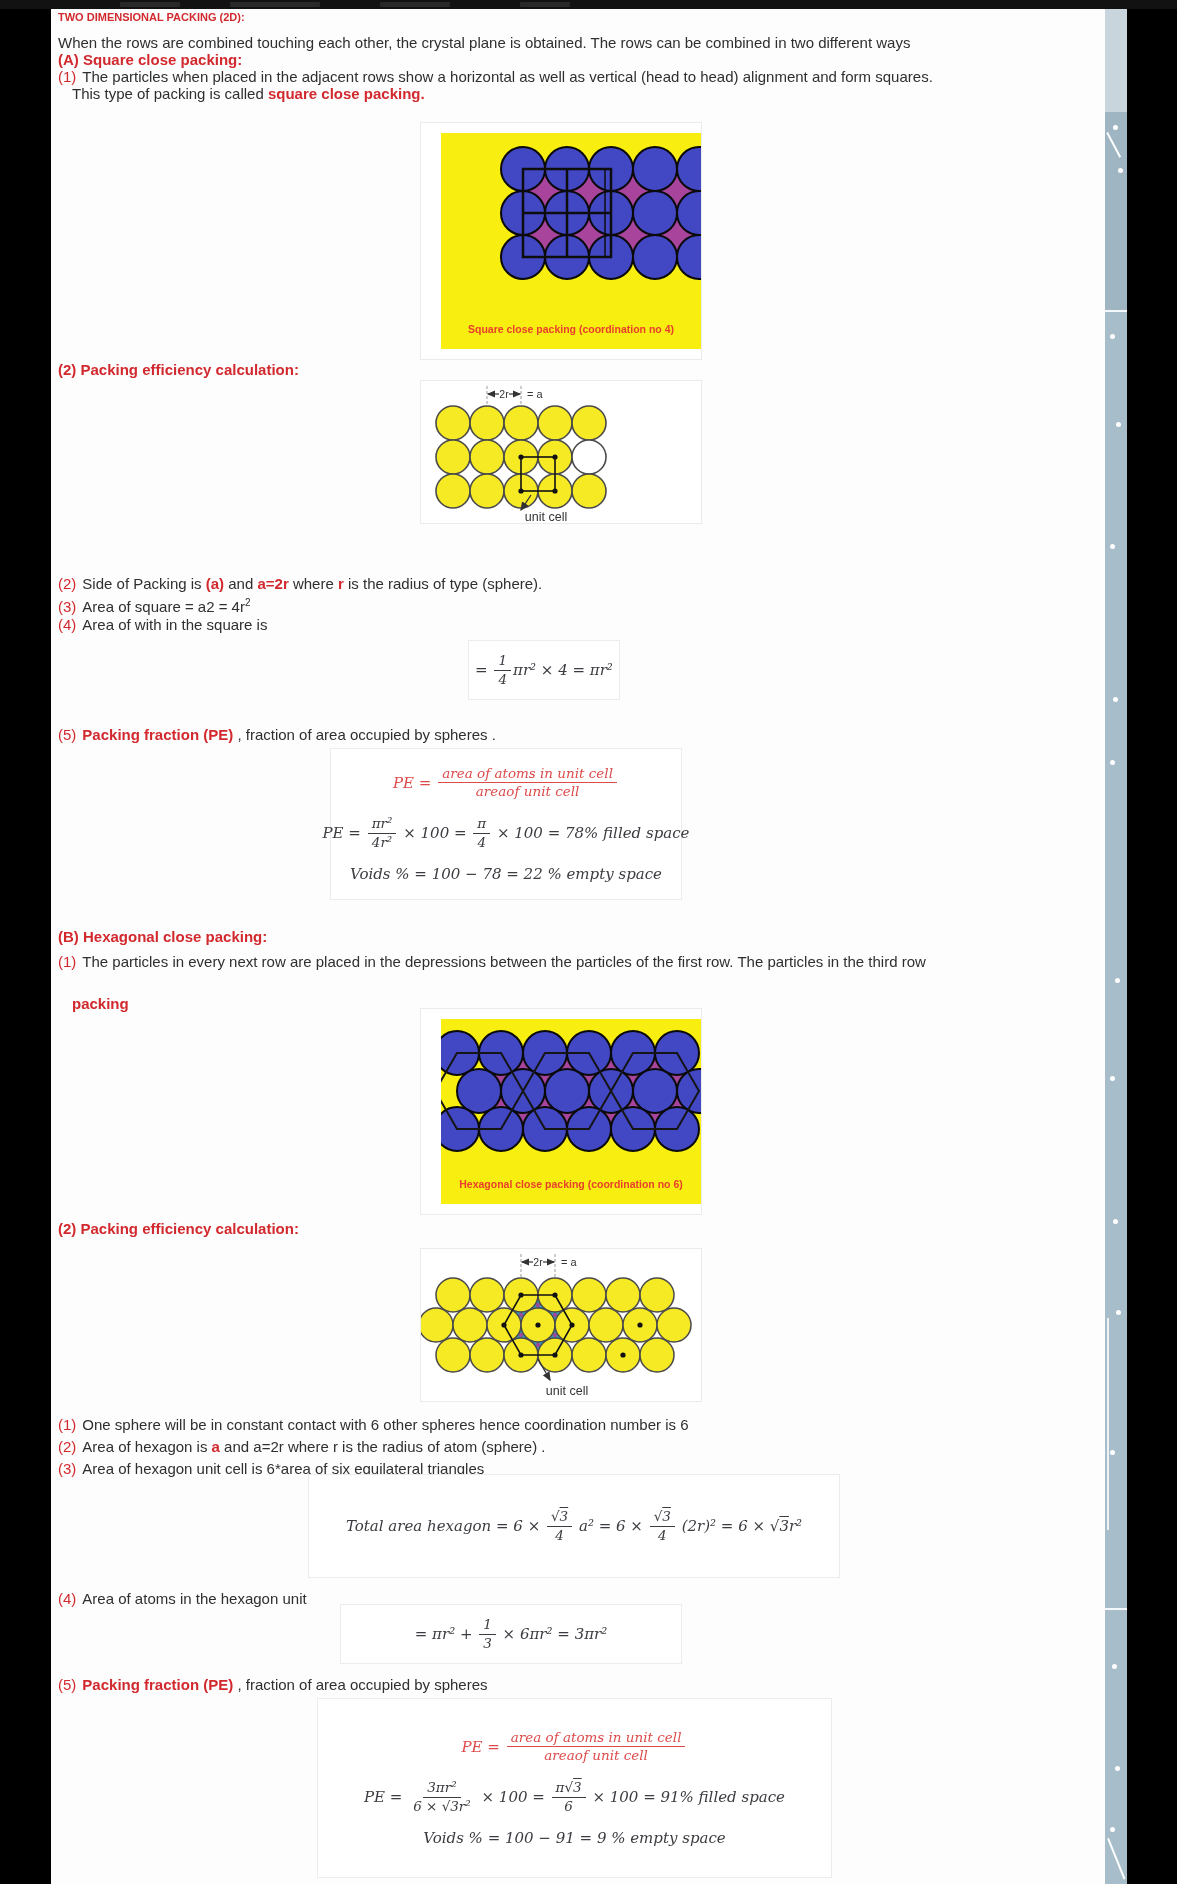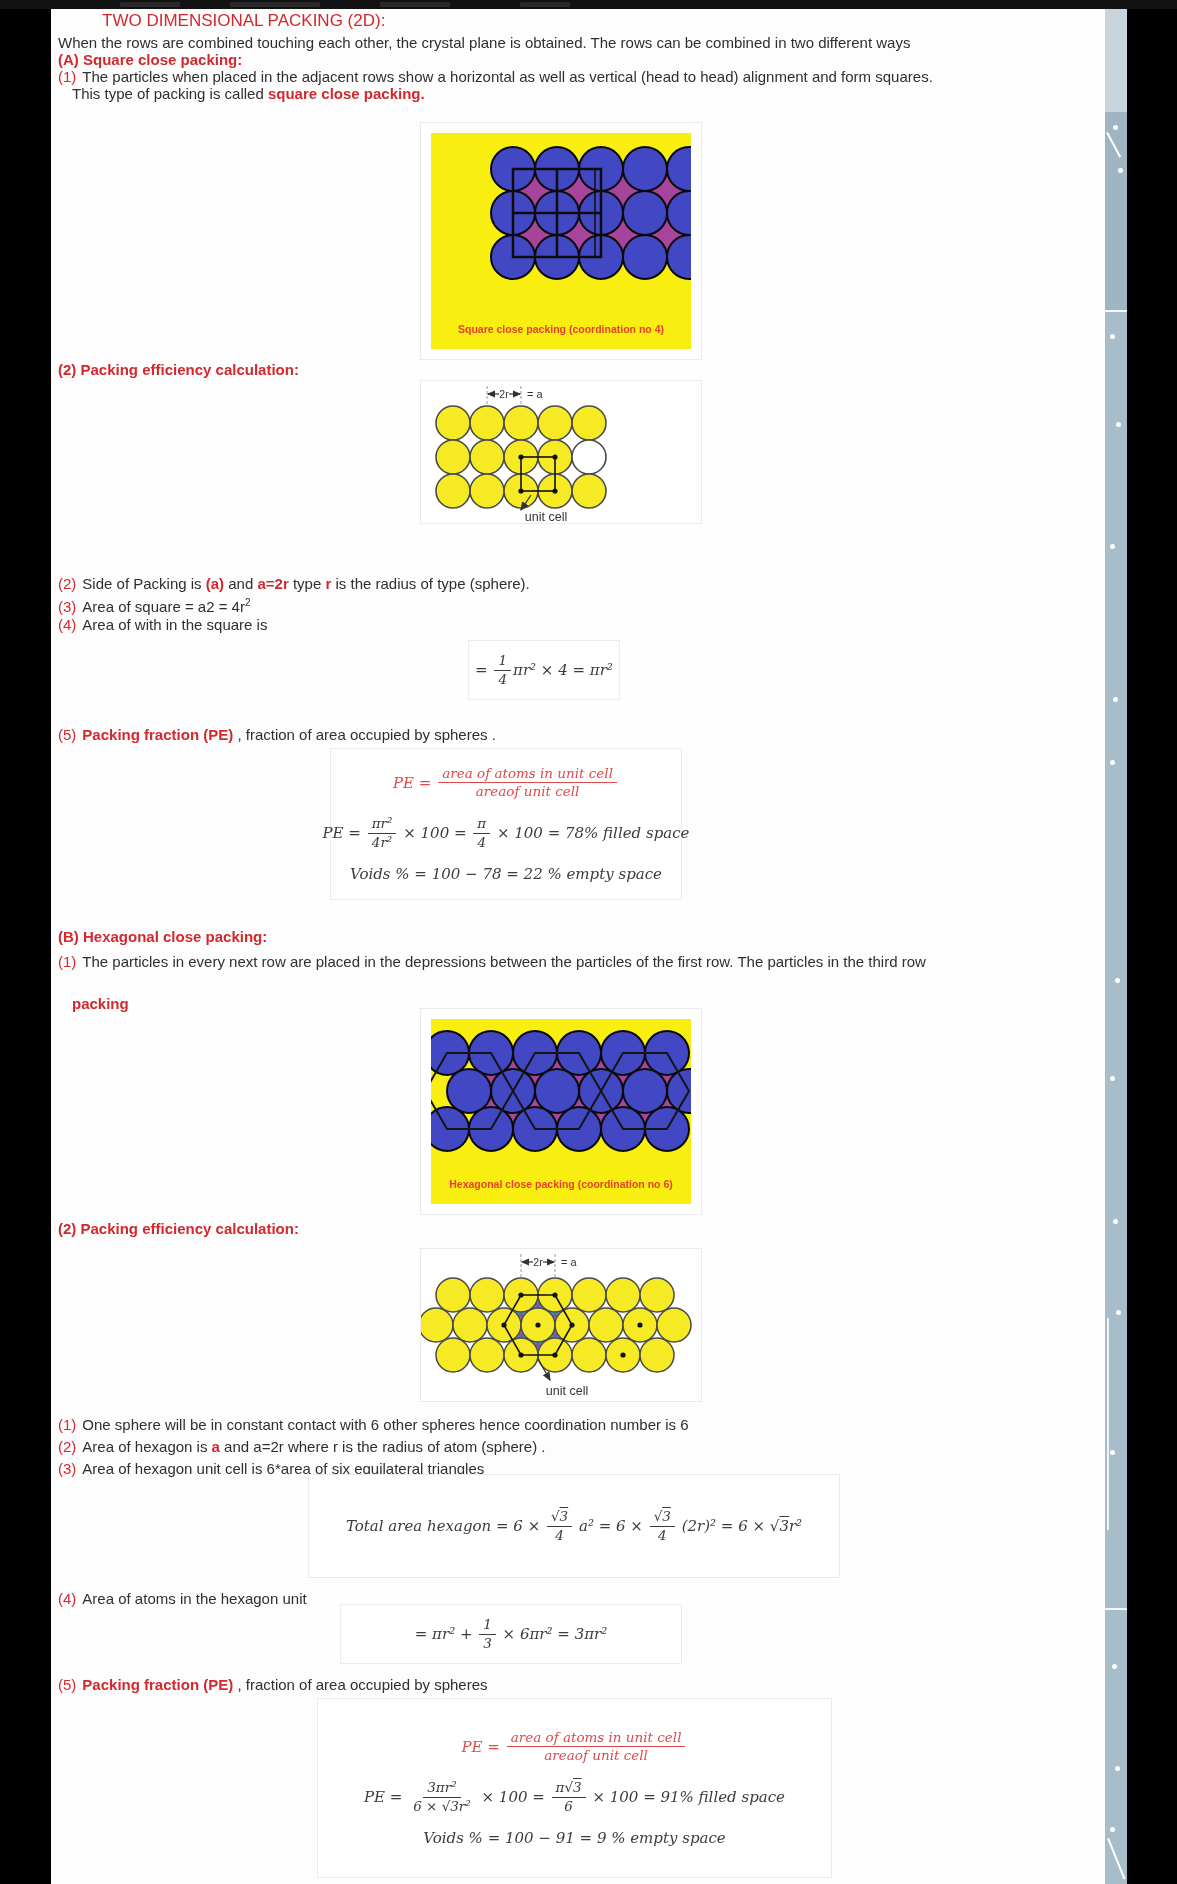--- a/index.html
+++ b/index.html
@@ -13,24 +13,24 @@
   .strip .seg2{position:absolute;left:0;top:112px;width:22px;height:198px;background:#9fb5c2;}
   .strip .hline{position:absolute;left:0;width:22px;height:2px;background:#f4f8fa;}
   .strip .vline{position:absolute;width:2px;background:rgba(255,255,255,.8);}
   .strip .dot{position:absolute;width:5px;height:5px;border-radius:50%;background:#fff;}
   .strip .dln{position:absolute;height:1.5px;background:#fff;transform-origin:0 0;}
   .blackright{position:absolute;left:1127px;top:0;width:50px;height:1884px;background:#000;z-index:5;}
   .tline{position:absolute;font-size:15px;color:#2f2f2f;white-space:nowrap;z-index:2;}
   .rn{color:#d2292e;margin-right:6px;}
   .redb{color:#d2292e;font-weight:bold;}
   .rhead{position:absolute;font-size:15px;font-weight:bold;color:#d2292e;white-space:nowrap;z-index:2;}
-  .title{position:absolute;font-size:17px;font-weight:normal;color:#d2292e;white-space:nowrap;z-index:2;margin-left:44px;}
+  .title{position:absolute;font-size:11px;font-weight:bold;color:#d2292e;white-space:nowrap;z-index:2;}
   sup{font-size:10px;}
   .imgbox{position:absolute;background:#fff;border:1px solid #ebebeb;display:flex;
-          align-items:center;justify-content:center;z-index:2;}
+          align-items:center;justify-content:flex-end;z-index:2;}
   .fbox{position:absolute;background:#fff;border:1px solid #ececec;display:flex;flex-direction:column;
         align-items:center;justify-content:center;z-index:2;}
   .formula{font-family:"DejaVu Serif","Liberation Serif",serif;font-style:italic;font-size:15px;
            color:#3b3b41;display:flex;align-items:center;justify-content:center;white-space:pre;margin:7px 0;}
   .formula.redf{color:#dd4a4a;}
   .frac{display:inline-flex;flex-direction:column;align-items:center;vertical-align:middle;margin:0 2px;}
   .fn{border-bottom:1.4px solid currentColor;padding:0 4px;}
   .fd{padding:0 4px;}
   .fn,.fd{font-size:13.5px;line-height:1.3;display:inline-flex;align-items:baseline;justify-content:center;white-space:pre;}
   .sqv{text-decoration:overline;}
@@ -144,21 +144,21 @@
           <circle cx="134" cy="76" r="2.6"></circle>
         <circle cx="100" cy="110" r="2.6"></circle>
           <circle cx="134" cy="110" r="2.6"></circle>
       </g>
       <line x1="110" y1="114" x2="100" y2="129" stroke="#333" stroke-width="1.3" marker-end="url(#ah2)"></line>
       <text x="125" y="140" text-anchor="middle" font-size="12.5" fill="#333">unit cell</text>
     </svg>
   </div>
 
   <div class="tline" style="left:58px;top:575px">
-    <span class="rn">(2)</span><span>Side of Packing is </span><span class="redb">(a)</span><span> and </span><span class="redb">a=2r</span><span> type </span><span class="redb">r</span><span> is the radius of type (sphere).</span>
+    <span class="rn">(2)</span><span>Side of Packing is </span><span class="redb">(a)</span><span> and </span><span class="redb">a=2r</span><span> where </span><span class="redb">r</span><span> is the radius of type (sphere).</span>
   </div>
   <div class="tline" style="left:58px;top:597px">
     <span class="rn">(3)</span><span>Area of square = a2 = 4r</span><sup>2</sup>
   </div>
   <div class="tline" style="left:58px;top:616px">
     <span class="rn">(4)</span><span>Area of with in the square is</span>
   </div>
 
   <div class="fbox" style="left:468px;top:640px;width:150px;height:58px">
     <div class="formula"><span>= </span><span class="frac"><span class="fn"><span>1</span></span><span class="fd"><span>4</span></span></span><span>πr² × 4 = πr²</span></div>

